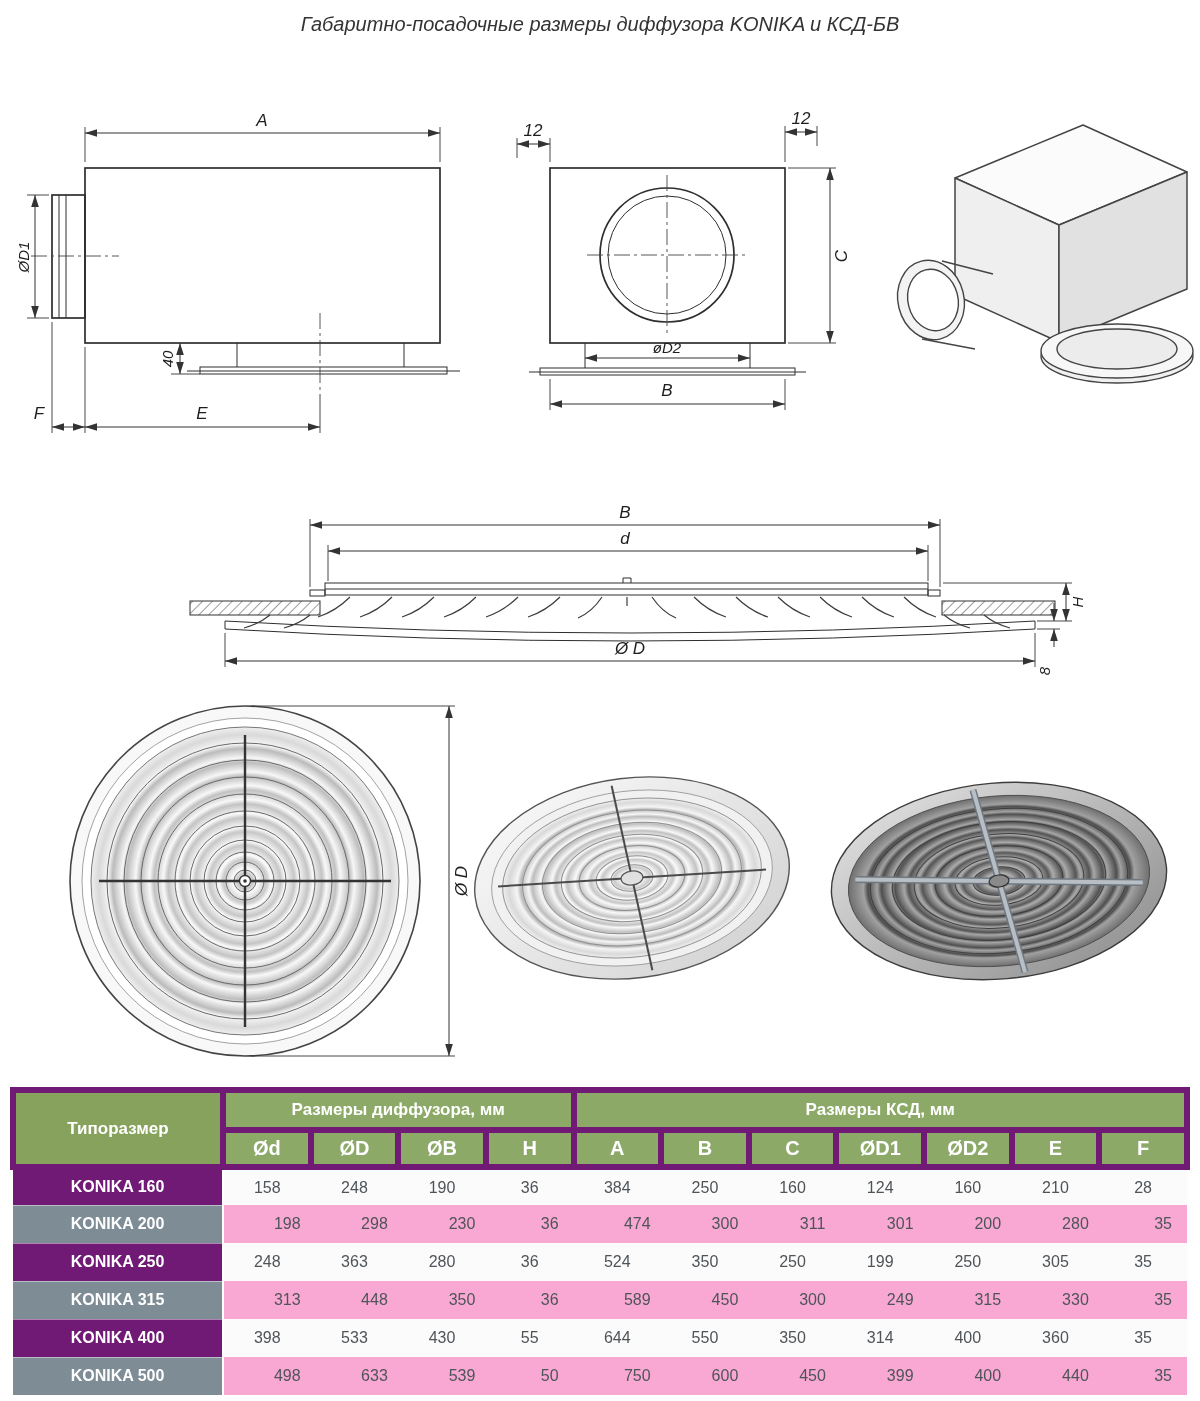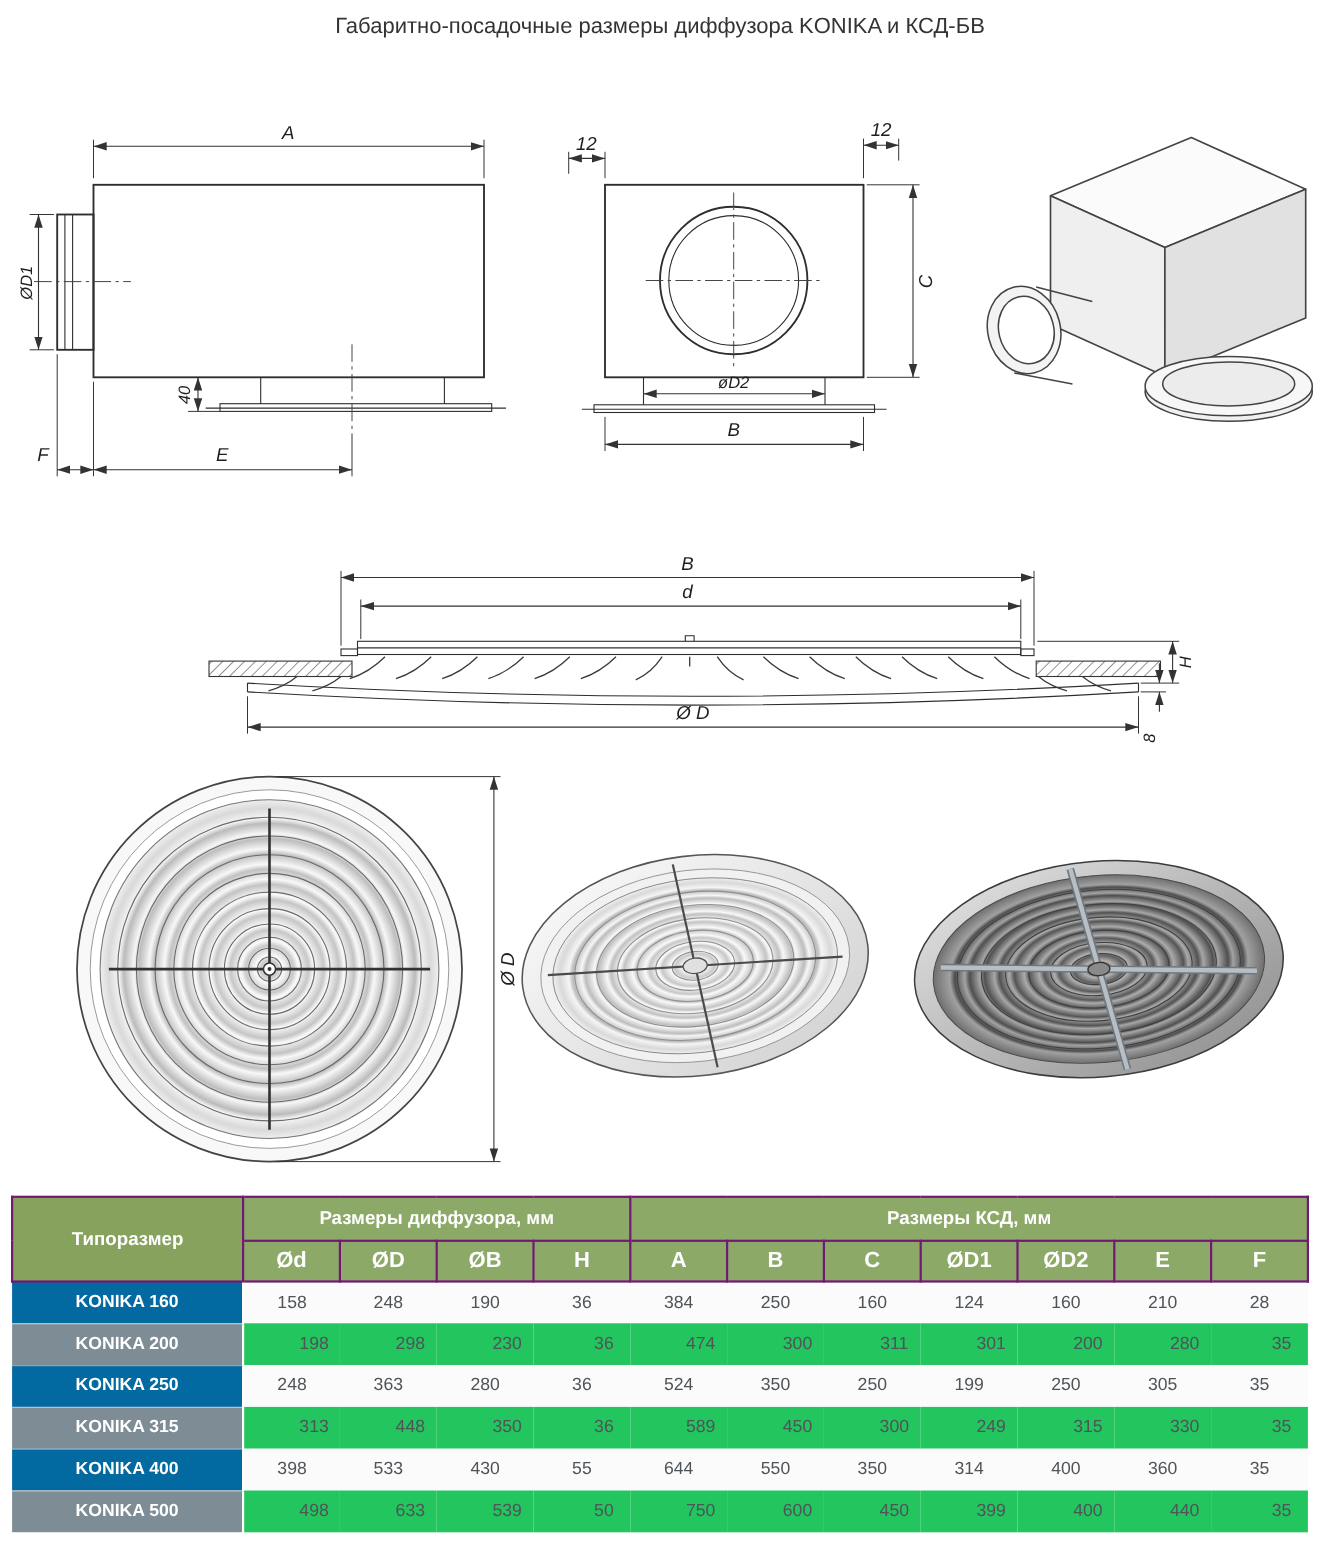--- a/index.html
+++ b/index.html
@@ -1,46 +1,46 @@
 <!DOCTYPE html>
 <html lang="ru"><head>
 <meta charset="utf-8">
 <style>
   *{margin:0;padding:0;box-sizing:border-box;}
   html,body{background:#fff;}
   body{font-family:"Liberation Sans","DejaVu Sans",sans-serif;color:#333;}
   .page{position:relative;width:1200px;height:1401px;background:#fff;overflow:hidden;}
   .title{position:absolute;top:10px;left:0;width:100%;text-align:center;
-         font-size:20px;font-weight:500;color:#333;line-height:1.45;}
+         font-style:italic;font-size:20px;font-weight:500;color:#333;line-height:1.45;}
   svg.draw{position:absolute;}
   svg text{font-family:"Liberation Sans","DejaVu Sans",sans-serif;}
   .dt{font-size:17px;font-style:italic;fill:#1e1e1e;text-anchor:middle;}
   .dts{font-size:15px;font-style:italic;fill:#1e1e1e;text-anchor:middle;}
   .dim-l{stroke:#333;stroke-width:1;fill:none;}
   .ext{stroke:#333;stroke-width:0.9;fill:none;}
   .body-l{stroke:#2e2e2e;stroke-width:1.7;fill:none;}
   .thin{stroke:#2e2e2e;stroke-width:1;fill:none;}
   .cl{stroke:#444;stroke-width:0.9;fill:none;stroke-dasharray:16 4 3 4;}
   .blade{stroke:#3c3c3c;stroke-width:1.2;fill:none;}
 
   
   .table-wrap{position:absolute;left:10px;top:1087px;width:1180px;}
   table{width:100%;border-collapse:collapse;table-layout:fixed;}
   col.first{width:210px;}
-  thead th{color:#fff;font-weight:700;border:2px solid #701a75;text-align:center;vertical-align:middle;}
+  thead th{color:#fff;font-weight:700;border:6px solid #701a75;text-align:center;vertical-align:middle;}
   th.corner{background:#87a25d;font-size:17px;}
   th.grp{background:#8ca968;height:40px;font-size:17px;}
   tr.subhead th{background:#8ca968;height:37px;font-size:20px;}
   tbody td{height:38px;text-align:center;vertical-align:middle;}
   td.rlabel{color:#fff;font-weight:700;font-size:16px;border-right:2px solid #fff;
             border-bottom:1px solid rgba(255,255,255,.45);}
-  tr.odd  td.rlabel{background:#0369a1;}
+  tr.odd  td.rlabel{background:#701a75;}
   tr.even td.rlabel{background:#7d8c95;}
   tr.odd  td.dcell{background:#fbfbfc;}
-  tr.even td.dcell{background:#22c55e;padding-left:40px;}
+  tr.even td.dcell{background:#f9a8d4;padding-left:40px;}
   td.dcell{color:#4f5458;font-size:16px;}
 </style>
 </head>
 <body>
 
 <div class="page">
 
   <svg width="0" height="0" style="position:absolute" aria-hidden="true">
     <defs>
       <marker id="arr" viewBox="0 0 10 10" refX="10" refY="5" markerWidth="12" markerHeight="12" orient="auto-start-reverse">

